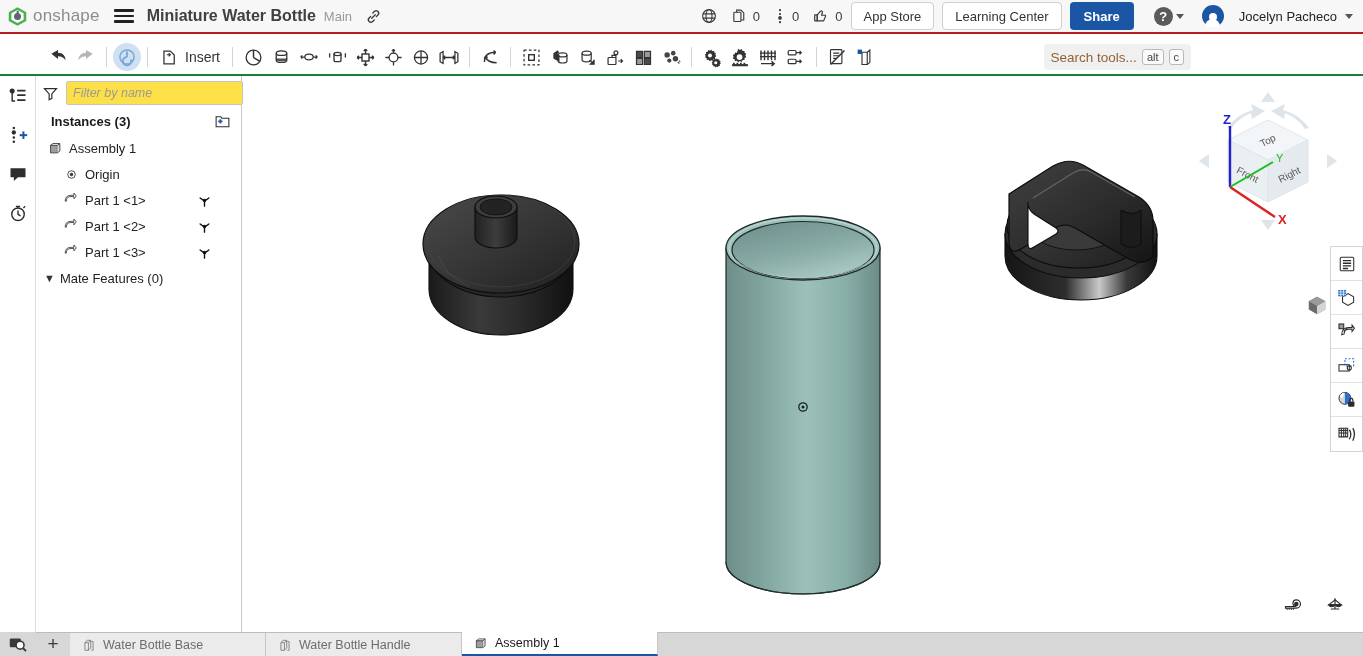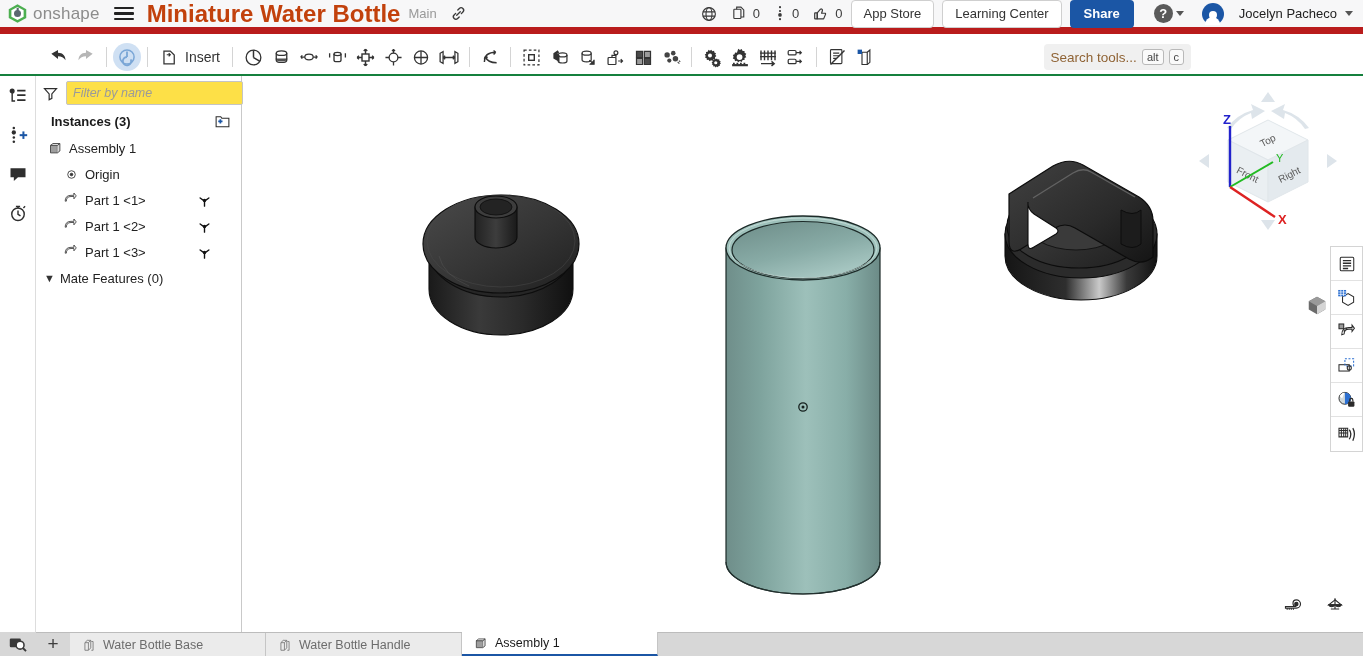--- a/index.html
+++ b/index.html
@@ -9,27 +9,27 @@
     background: #ffffff;
     overflow: hidden;
   }
   .app { position: relative; width: 1363px; height: 656px; }
 
   
   .header {
     position: absolute; top: 0; left: 0; width: 1363px; height: 34px;
     background: #f7f7f8;
     display: flex; align-items: center;
-    border-bottom: 7px solid #b91c1c;
+    border-bottom: 2px solid #b91c1c;
   }
   .logo-mark { margin-left: 6px; width: 22px; height: 22px; display:flex; align-items:center; justify-content:center; }
   .logo-text { font-size: 17px; color: #8c8c8c; margin-left: 5px; letter-spacing: .2px; }
   .hamburger { margin-left: 14px; width: 20px; height: 20px; display:flex; flex-direction:column; justify-content:center; gap:3px; cursor:pointer;}
   .hamburger i { display:block; height:2.5px; background:#222; border-radius:1px; }
-  .doc-title { font-size: 24px; font-weight: bold; color: #c2410c; margin-left: 13px; white-space: nowrap; }
+  .doc-title { font-size: 16px; font-weight: bold; color: #404040; margin-left: 13px; white-space: nowrap; }
   .workspace-name { font-size: 13px; color: #999; margin-left: 8px; }
   .link-icon { margin-left: 13px; color:#444; display:flex; align-items:center; }
   .hdr-spacer { flex: 1; }
   .hdr-stats { display:flex; align-items:center; gap: 13px; margin-right: 8px;}
   .stat { display:flex; align-items:center; gap:5px; color:#3c3c3c; font-size:13px;}
   .btn-outline {
     border: 1px solid #cfcfcf; background:#fff; border-radius: 4px;
     height: 28px; padding: 0 12px; font-size: 13px; color: #333;
     display:flex; align-items:center; cursor:pointer; white-space:nowrap;
   }

